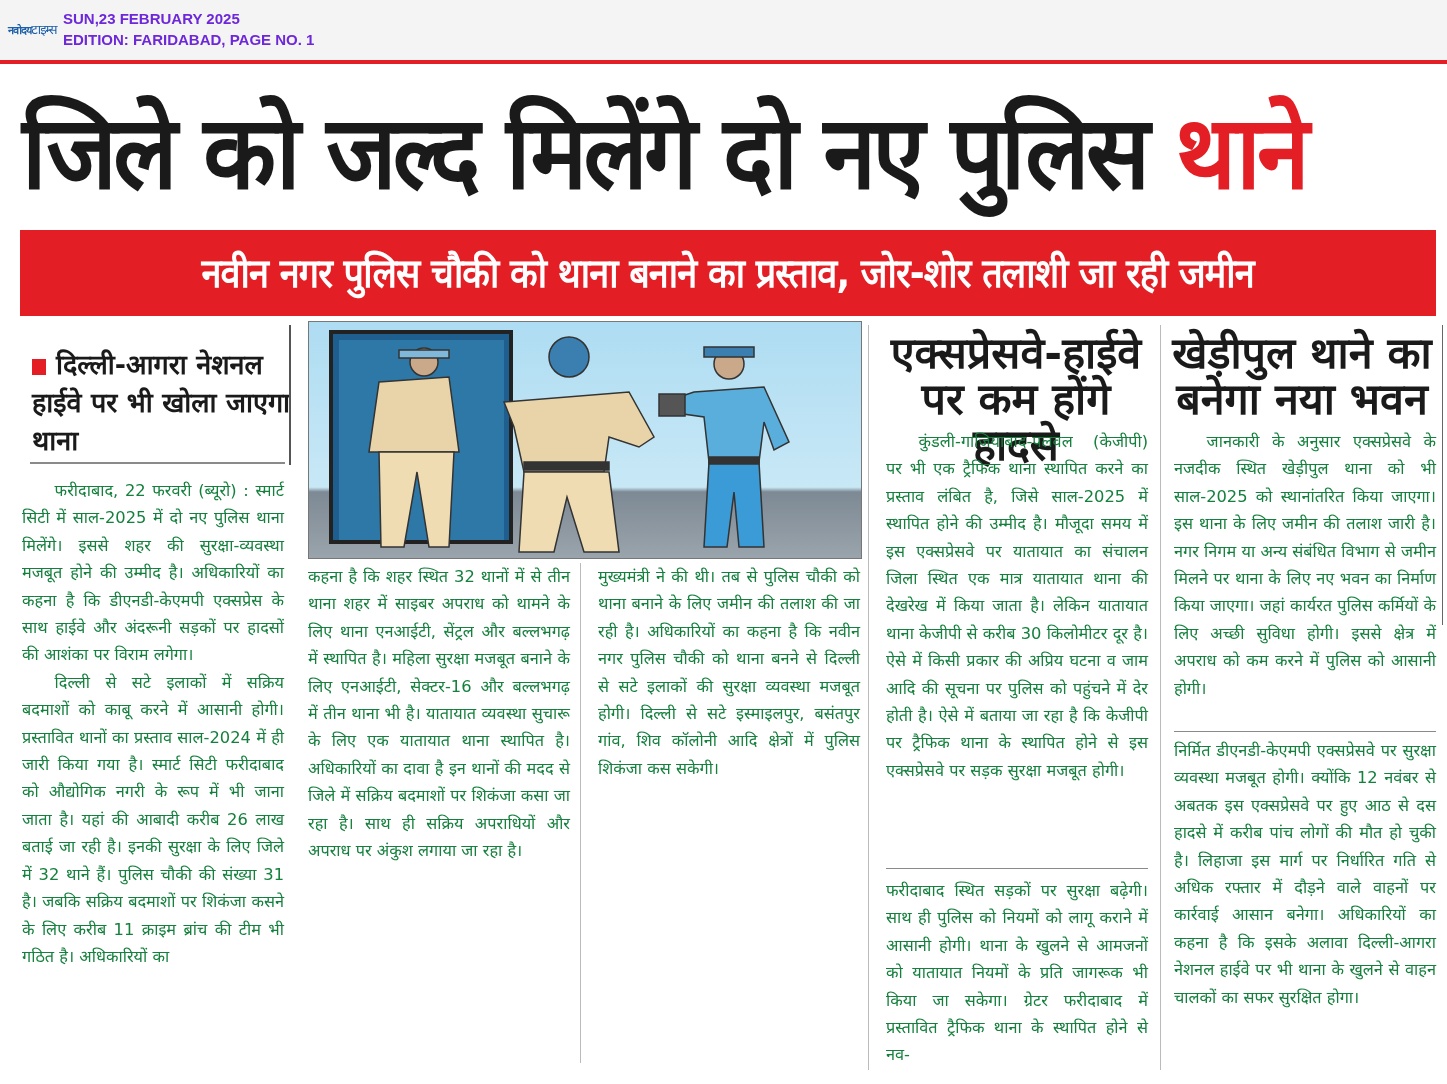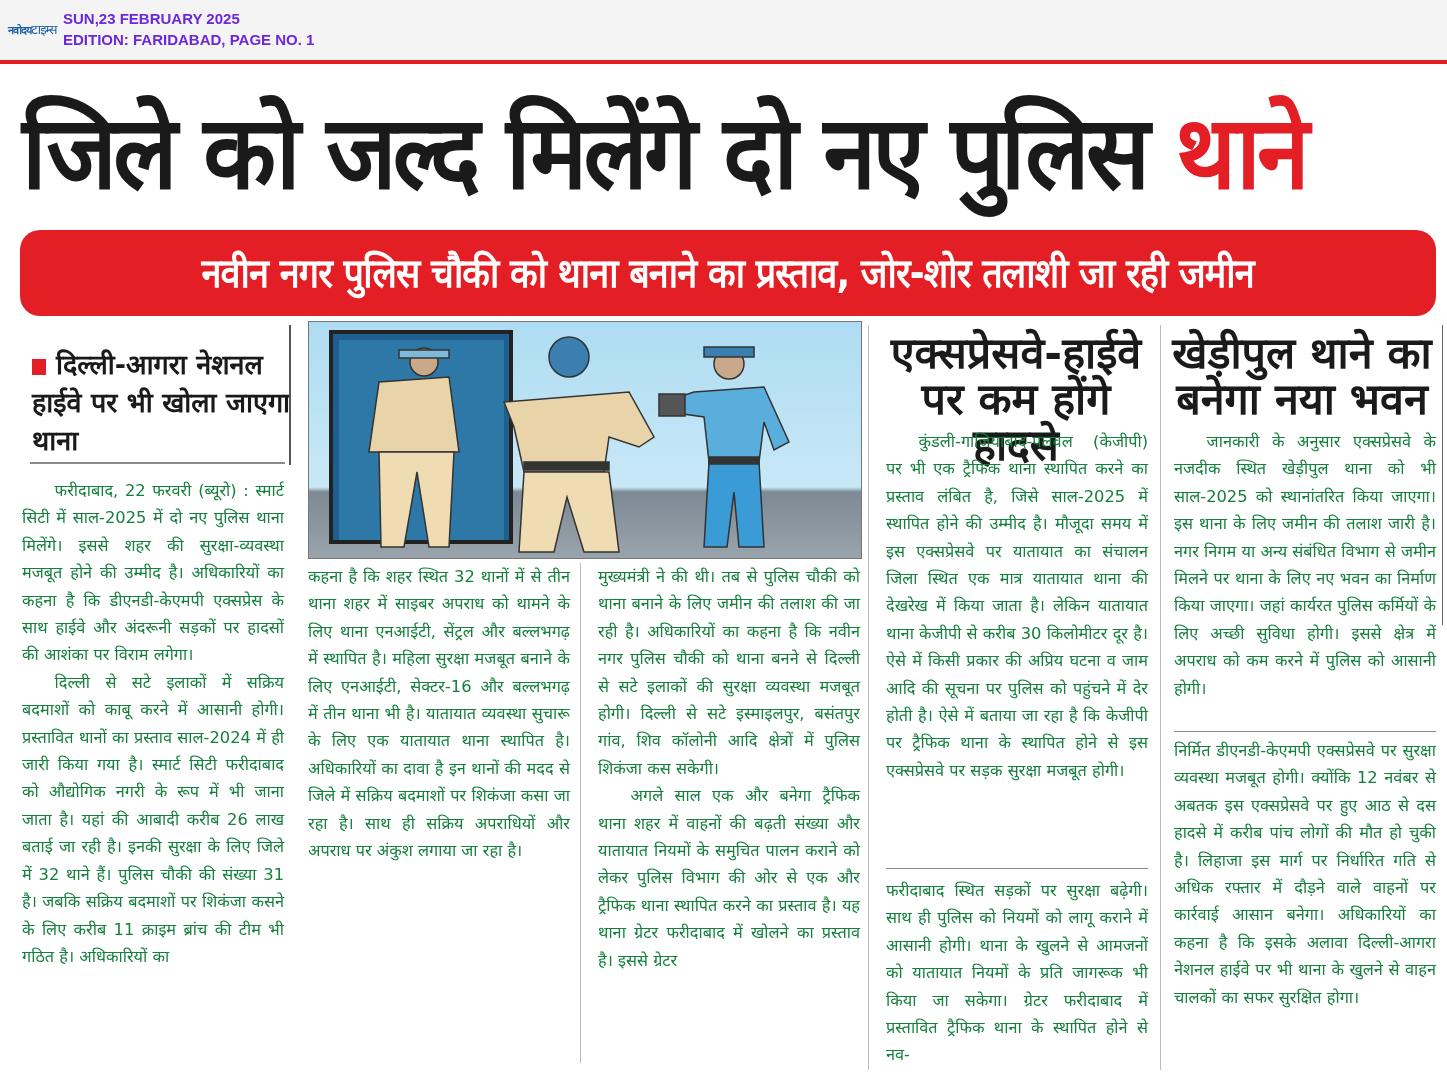--- a/index.html
+++ b/index.html
@@ -4,21 +4,21 @@
 <style>
   html, body { margin:0; padding:0; }
   body { width:1447px; height:1084px; background:#ffffff; position:relative; overflow:hidden; font-family:"DejaVu Sans", sans-serif; color:#1a1a1a; }
   .topbar { position:absolute; left:0; top:0; width:1447px; height:60px; background:#f4f4f4; }
   .logo { position:absolute; left:8px; top:20px; width:44px; height:20px; font-family:"DejaVu Sans", sans-serif; font-weight:bold; color:#1d5fa8; font-size:11px; line-height:20px; letter-spacing:-1px; }
   .logo small { font-size:13px; font-weight:normal; }
   .meta { position:absolute; left:63px; top:8px; font-family:"Liberation Sans", sans-serif; font-weight:bold; font-size:15px; line-height:21px; color:#6d28d9; }
   .redrule { position:absolute; left:0; top:60px; width:1447px; height:4px; background:#e31e24; }
   .headline { position:absolute; left:22px; top:78px; width:1410px; height:150px; font-family:"DejaVu Sans", sans-serif; font-weight:bold; font-size:102px; line-height:150px; color:#1a1a1a; white-space:nowrap; letter-spacing:-4px; transform:scaleX(0.93); transform-origin:left center; }
   .headline .accent { color:#e31e24; }
-  .subbanner { position:absolute; left:20px; top:230px; width:1416px; height:86px; background:#e31e24; color:#fff; font-family:"DejaVu Sans", sans-serif; font-weight:bold; font-size:40px; line-height:86px; white-space:nowrap; text-align:center; letter-spacing:-1px;border-radius:20px; }
+  .subbanner { position:absolute; left:20px; top:230px; width:1416px; height:86px; background:#e31e24; color:#fff; font-family:"DejaVu Sans", sans-serif; font-weight:bold; font-size:40px; line-height:86px; white-space:nowrap; text-align:center; letter-spacing:-1px; }
   .subbanner span { display:inline-block; transform:scaleX(0.9); }
   .col { position:absolute; font-family:"DejaVu Sans", sans-serif; font-size:16.3px; line-height:27.4px; text-align:justify; color:#15803d; }
   .col p { margin:0; }
   .indent { text-indent:2em; }
   .vrule { position:absolute; width:2px; background:#555; }
   .hrule { position:absolute; height:2px; background:#8a8a8a; }
   .sidehead { position:absolute; left:32px; top:346px; width:260px; font-family:"DejaVu Sans", sans-serif; font-weight:bold; font-size:27px; line-height:38px; color:#1a1a1a; }
   .sidehead .bullet { display:inline-block; width:14px; height:16px; background:#e31e24; margin-right:10px; vertical-align:middle; }
   .subhead { position:absolute; font-family:"DejaVu Sans", sans-serif; font-weight:bold; font-size:43px; line-height:46px; text-align:center; color:#1a1a1a; }
   .illustration { position:absolute; left:308px; top:321px; width:552px; height:236px; border:1px solid #777; background:linear-gradient(180deg,#aedcf2 0%, #c8e8f6 70%, #7d8994 72%, #9aa4ac 100%); overflow:hidden; }
@@ -74,21 +74,20 @@
   </svg>
 </div>
 
 <div class="col" style="left:308px; top:563px; width:262px;">
   <p>कहना है कि शहर स्थित 32 थानों में से तीन थाना शहर में साइबर अपराध को थामने के लिए थाना एनआईटी, सेंट्रल और बल्लभगढ़ में स्थापित है। महिला सुरक्षा मजबूत बनाने के लिए एनआईटी, सेक्टर-16 और बल्लभगढ़ में तीन थाना भी है। यातायात व्यवस्था सुचारू के लिए एक यातायात थाना स्थापित है। अधिकारियों का दावा है इन थानों की मदद से जिले में सक्रिय बदमाशों पर शिकंजा कसा जा रहा है। साथ ही सक्रिय अपराधियों और अपराध पर अंकुश लगाया जा रहा है।</p>
 </div>
 <div class="vrule" style="left:580px; top:563px; height:500px; background:#bbb; width:1px;"></div>
 
 <div class="col" style="left:598px; top:563px; width:262px;">
   <p>मुख्यमंत्री ने की थी। तब से पुलिस चौकी को थाना बनाने के लिए जमीन की तलाश की जा रही है। अधिकारियों का कहना है कि नवीन नगर पुलिस चौकी को थाना बनने से दिल्ली से सटे इलाकों की सुरक्षा व्यवस्था मजबूत होगी। दिल्ली से सटे इस्माइलपुर, बसंतपुर गांव, शिव कॉलोनी आदि क्षेत्रों में पुलिस शिकंजा कस सकेगी।</p>
-  <p class="indent">अगले साल एक और बनेगा ट्रैफिक थाना शहर में वाहनों की बढ़ती संख्या और यातायात नियमों के समुचित पालन कराने को लेकर पुलिस विभाग की ओर से एक और ट्रैफिक थाना स्थापित करने का प्रस्ताव है। यह थाना ग्रेटर फरीदाबाद में खोलने का प्रस्ताव है। इससे ग्रेटर</p>
 </div>
 <div class="vrule" style="left:868px; top:325px; height:745px; background:#bbb; width:1px;"></div>
 
 <div class="subhead" style="left:880px; top:330px; width:272px;">एक्सप्रेसवे-हाईवे पर कम होंगे हादसे</div>
 <div class="col" style="left:886px; top:428px; width:262px;">
   <p class="indent">कुंडली-गाजियाबाद-पलवल (केजीपी) पर भी एक ट्रैफिक थाना स्थापित करने का प्रस्ताव लंबित है, जिसे साल-2025 में स्थापित होने की उम्मीद है। मौजूदा समय में इस एक्सप्रेसवे पर यातायात का संचालन जिला स्थित एक मात्र यातायात थाना की देखरेख में किया जाता है। लेकिन यातायात थाना केजीपी से करीब 30 किलोमीटर दूर है। ऐसे में किसी प्रकार की अप्रिय घटना व जाम आदि की सूचना पर पुलिस को पहुंचने में देर होती है। ऐसे में बताया जा रहा है कि केजीपी पर ट्रैफिक थाना के स्थापित होने से इस एक्सप्रेसवे पर सड़क सुरक्षा मजबूत होगी।</p>
 </div>
 <div class="hrule" style="left:886px; top:868px; width:262px; height:1px;"></div>
 <div class="col" style="left:886px; top:877px; width:262px;">
   <p>फरीदाबाद स्थित सड़कों पर सुरक्षा बढ़ेगी। साथ ही पुलिस को नियमों को लागू कराने में आसानी होगी। थाना के खुलने से आमजनों को यातायात नियमों के प्रति जागरूक भी किया जा सकेगा। ग्रेटर फरीदाबाद में प्रस्तावित ट्रैफिक थाना के स्थापित होने से नव-</p>

